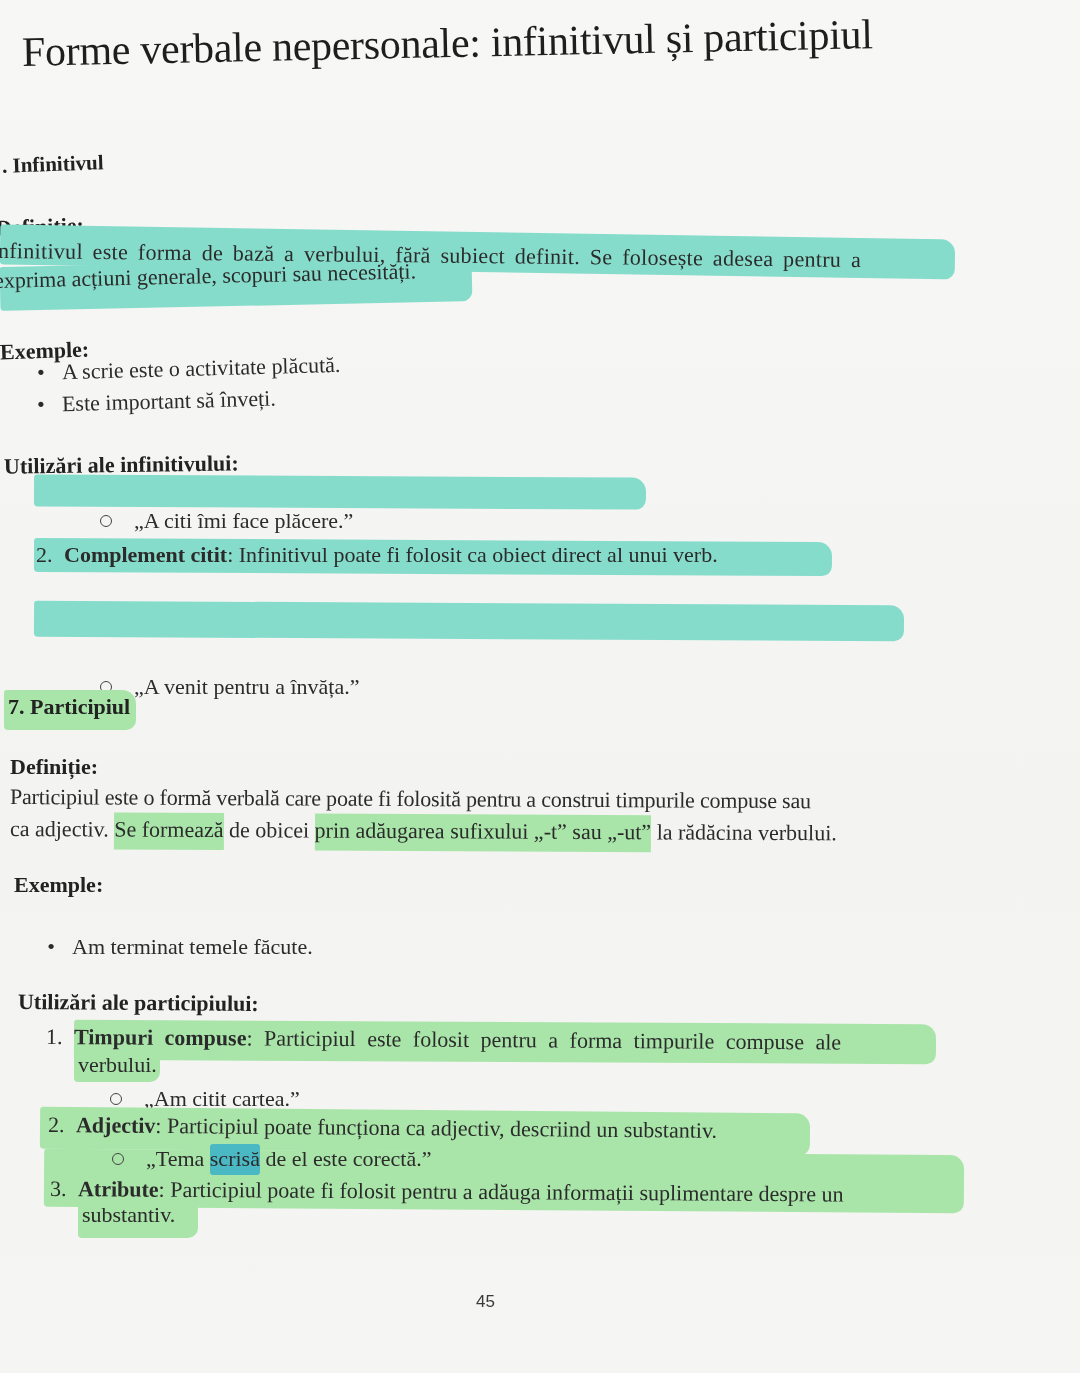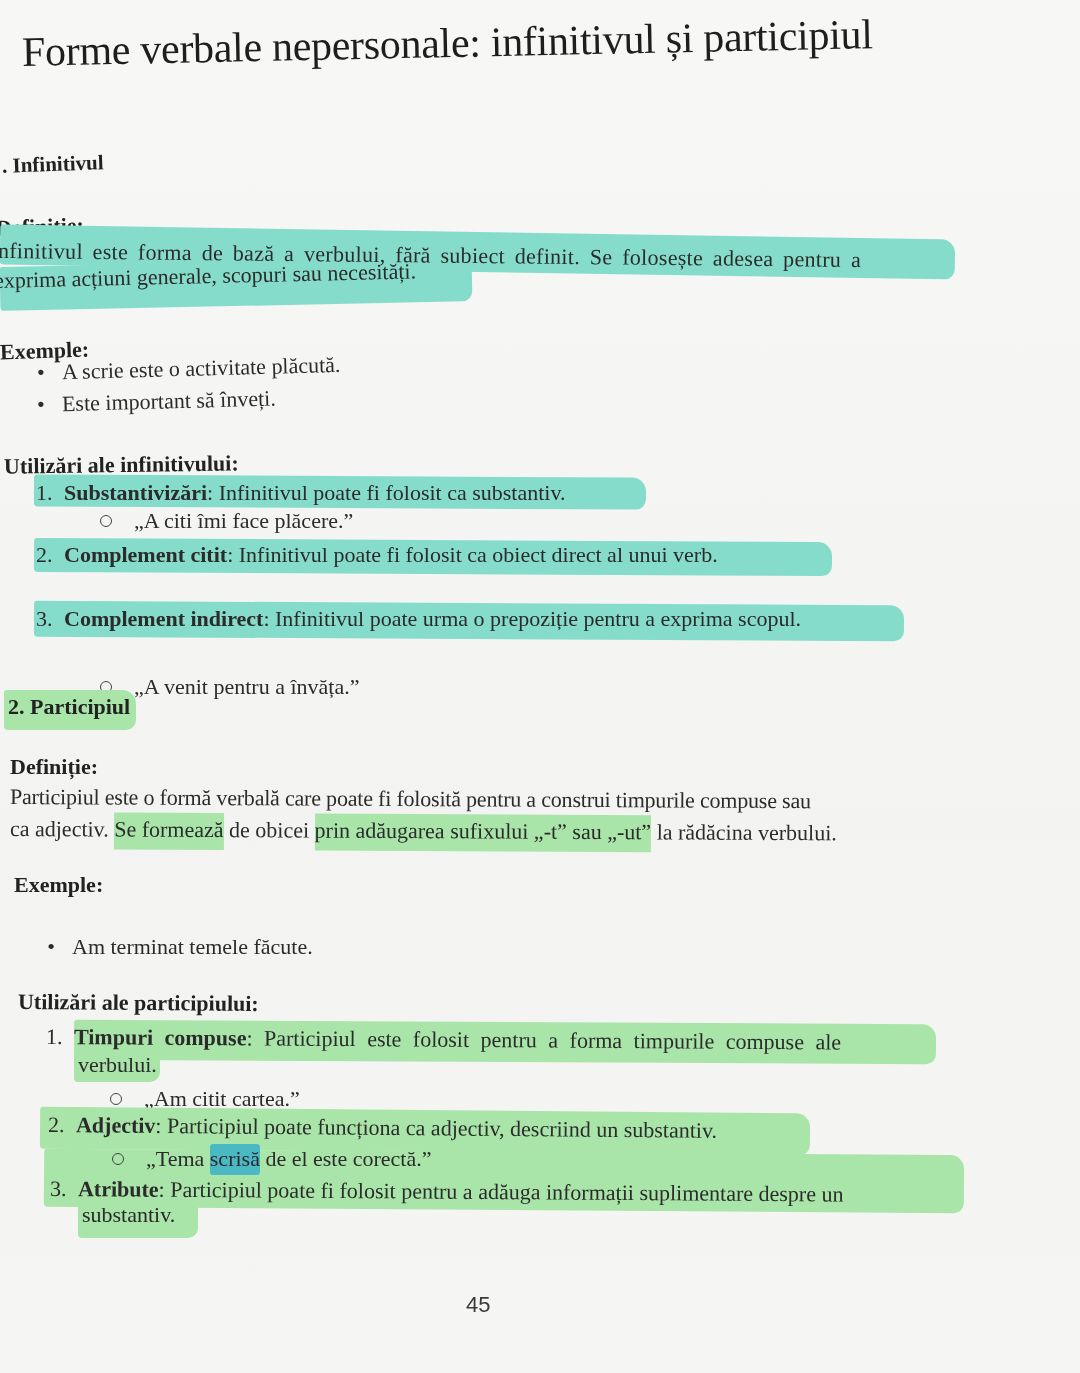--- a/index.html
+++ b/index.html
@@ -77,23 +77,23 @@
     .num {
       display: inline-block;
       min-width: 22px;
       margin-right: 6px;
     }
     .strip {
       position: absolute;
       border-radius: 3px 14px 10px 4px;
     }
     .page-number {
-      left: 466px; top: 1292px;
+      left: 476px; top: 1292px;
       font-family: "Liberation Sans", "DejaVu Sans", sans-serif;
-      font-size: 22px;
+      font-size: 17px;
       color: #3a3a3a;
     }
   </style>
 </head>
 <body>
 
 <div class="page">
 
   <div class="abs title">Forme verbale nepersonale: infinitivul și participiul</div>
 
@@ -112,45 +112,39 @@
   <div class="abs body-text" style="left:30px; top:360px; transform:rotate(-1.5deg); transform-origin:left center;">
     <span class="bullet">•</span><span>A scrie este o activitate plăcută.</span>
   </div>
   <div class="abs body-text" style="left:30px; top:392px; transform:rotate(-1.5deg); transform-origin:left center;">
     <span class="bullet">•</span><span>Este important să înveți.</span>
   </div>
 
   <div class="abs label-bold" style="left:4px; top:452px; transform:rotate(-0.8deg);">Utilizări ale infinitivului:</div>
 
   <div class="strip hl-teal" style="left:34px; top:476px; width:612px; height:32px; transform:rotate(0.3deg);"></div>
-  <div class="abs body-text" style="left:36px; top:480px;">
-    <span class="num">1.</span><b>Substantivizări</b><span>: Infinitivul poate fi folosit ca substantiv.</span>
-  </div>
   <div class="abs body-text" style="left:100px; top:508px;">
     <span class="circle-bullet"></span><span>„A citi îmi face plăcere.”</span>
   </div>
 
   <div class="strip hl-teal" style="left:34px; top:540px; width:798px; height:34px; transform:rotate(0.3deg);"></div>
   <div class="abs body-text" style="left:36px; top:542px;">
     <span class="num">2.</span><b>Complement citit</b><span>: Infinitivul poate fi folosit ca obiect direct al unui verb.</span>
   </div>
   <div class="abs body-text" style="left:100px; top:570px;margin-top:40px;">
     <span class="circle-bullet"></span><span>„El a inceput a citi.”</span>
   </div>
 
   <div class="strip hl-teal" style="left:34px; top:603px; width:870px; height:36px; transform:rotate(0.3deg);"></div>
-  <div class="abs body-text" style="left:36px; top:606px;">
-    <span class="num">3.</span><b>Complement indirect</b><span>: Infinitivul poate urma o prepoziție pentru a exprima scopul.</span>
-  </div>
   <div class="abs body-text" style="left:100px; top:632px;margin-top:42px;">
     <span class="circle-bullet"></span><span>„A venit pentru a învăța.”</span>
   </div>
 
   <div class="strip hl-green" style="left:4px; top:690px; width:132px; height:40px;"></div>
-  <div class="abs sec-head" style="left:8px; top:694px;">2. Participiul</div>
+  <div class="abs sec-head" style="left:8px; top:694px;">7. Participiul</div>
 
   <div class="abs label-bold" style="left:10px; top:754px;">Definiție:</div>
 
   <div class="abs body-text" style="left:10px; top:784px; letter-spacing:-0.2px; transform:rotate(0.3deg); transform-origin:left center;">Participiul este o formă verbală care poate fi folosită pentru a construi timpurile compuse sau</div>
 
   <div class="abs body-text" style="left:10px; top:816px; transform:rotate(0.3deg); transform-origin:left center;">
     <span>ca adjectiv. </span><span class="hl-green" style="padding:4px 0 8px 0;">Se formează</span><span> de obicei </span><span class="hl-green" style="padding:4px 0 8px 0;">prin adăugarea sufixului „-t” sau „-ut”</span><span> la rădăcina verbului.</span>
   </div>
 
   <div class="abs label-bold" style="left:14px; top:872px;">Exemple:</div>

